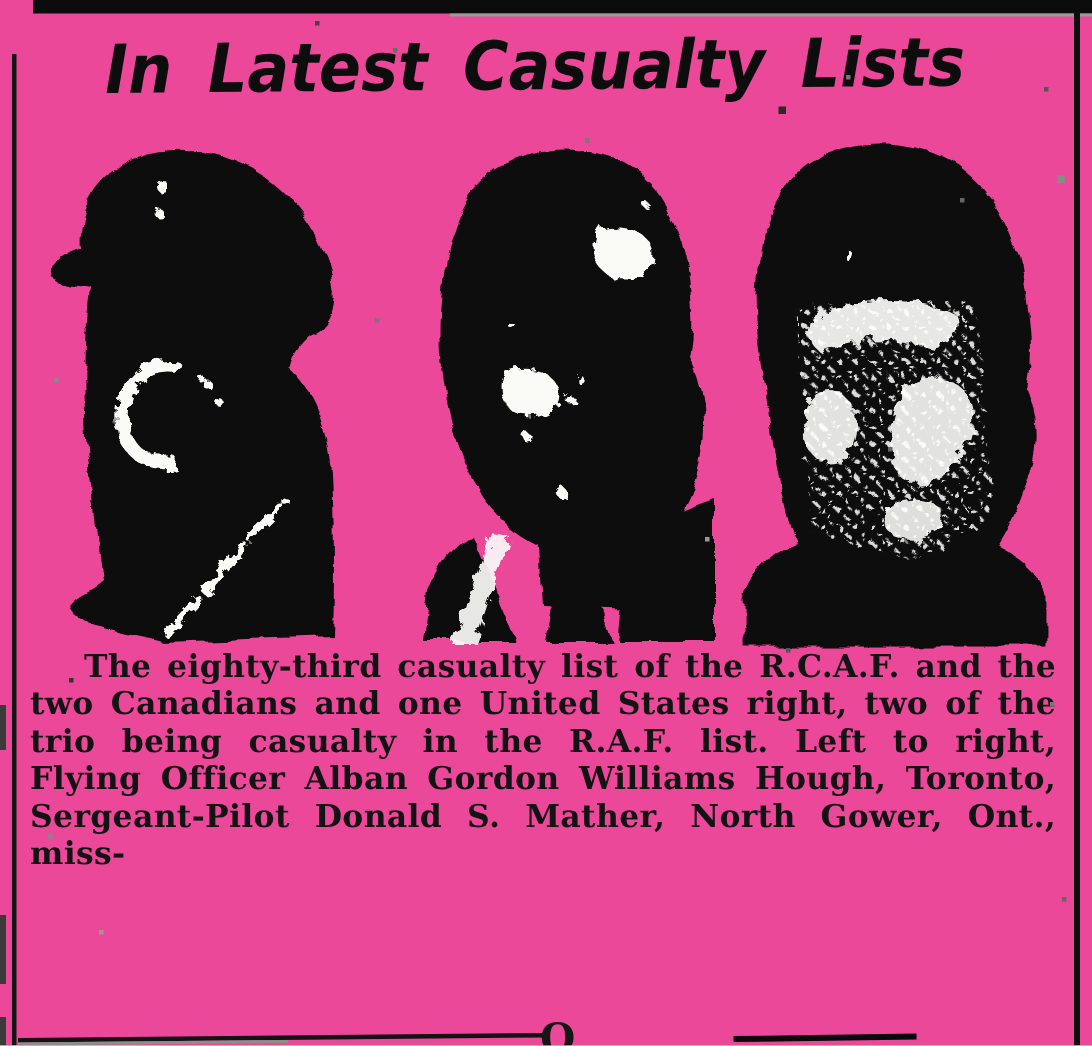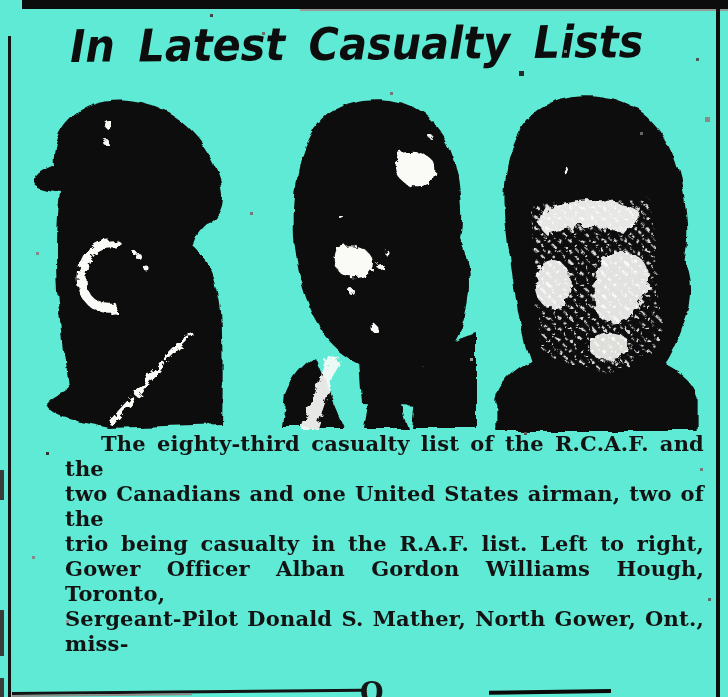--- a/index.html
+++ b/index.html
@@ -1,18 +1,18 @@
 <!DOCTYPE html>
 <html><head>
 <meta charset="utf-8">
 <style>
   html,body{margin:0;padding:0;background:#e8e8e4;}
   .page{
     position:relative; width:728px; height:697px; overflow:hidden;
-    background:#5eead4; font-family:"DejaVu Serif", serif;
+    background:#ec4899; font-family:"DejaVu Serif", serif;
   }
   
   .rule-top{position:absolute;left:22px;top:0;width:706px;height:9px;background:#0c0c0c;}
   .rule-top-fringe{position:absolute;left:300px;top:9px;width:428px;height:2px;background:#9a9a96;}
   .rule-left{position:absolute;left:8px;top:36px;width:3px;height:661px;background:#141414;}
   .rule-right{position:absolute;left:716px;top:8px;width:4px;height:689px;background:#0e0e0e;}
   .tick{position:absolute;left:0;width:4px;background:#3a3a38;}
   .tick.t1{top:470px;height:30px;}
   .tick.t2{top:610px;height:46px;}
   .tick.t3{top:678px;height:19px;}
@@ -25,21 +25,21 @@
   }
   
   .photo{position:absolute;}
   .p1{left:20px;top:96px;width:218px;height:334px;}
   .p2{left:280px;top:96px;width:198px;height:334px;}
   .p3{left:490px;top:93px;width:214px;height:340px;}
   
   .caption{position:absolute;left:20px;top:431px;width:684px;color:#131313;}
   .cap-line{
     text-align:justify;text-align-last:justify;
-    font:700 21px/25px "DejaVu Serif", serif;letter-spacing:0.2px;margin-left:45px;
+    font:700 21px/25px "DejaVu Serif", serif;letter-spacing:0.2px;
   }
   .cap-line.first{text-indent:36px;}
   
   .sep-long{position:absolute;left:12px;top:692px;width:350px;height:3px;background:#131313;
     transform:rotate(-0.55deg);transform-origin:left center;}
   .sep-long-fringe{position:absolute;left:12px;top:695px;width:180px;height:2px;background:#8d8d89;
     transform:rotate(-0.55deg);transform-origin:left center;}
   .sep-orn{position:absolute;left:360px;top:679px;
     font:700 27px/1 "DejaVu Serif", serif;color:#161616;}
   .sep-short{position:absolute;left:489px;top:689px;width:122px;height:4px;background:#0a0a0a;
@@ -154,23 +154,23 @@
       <path d="M 118 160 C 136 154, 152 160, 156 176 C 160 196, 150 214, 134 224
                C 120 232, 108 228, 104 214 C 100 196, 104 170, 118 160 Z" opacity="0.9"></path>
       <ellipse cx="118" cy="252" rx="20" ry="14" opacity="0.88"></ellipse>
       <circle cx="76" cy="78" r="3"></circle>
       <path d="M 40 110 L 160 105 L 170 250 L 120 280 L 50 260 Z" fill="url(#dots)" opacity="0.85"></path>
     </g>
   </svg>
 
   <div class="caption">
     <div class="cap-line first">The eighty-third casualty list of the R.C.A.F. and the</div>
-    <div class="cap-line">two Canadians and one United States airman, two of the</div>
+    <div class="cap-line">two Canadians and one United States right, two of the</div>
     <div class="cap-line">trio being casualty in the R.A.F. list.  Left to right,</div>
-    <div class="cap-line">Gower Officer Alban Gordon Williams Hough, Toronto,</div>
+    <div class="cap-line">Flying Officer Alban Gordon Williams Hough, Toronto,</div>
     <div class="cap-line">Sergeant-Pilot Donald S. Mather, North Gower, Ont., miss-</div>
 
   </div>
 
   <div class="sep-long"></div>
   <div class="sep-long-fringe"></div>
   <div class="sep-orn">O</div>
   <div class="sep-short"></div>
 
   <div class="speckles"></div>

